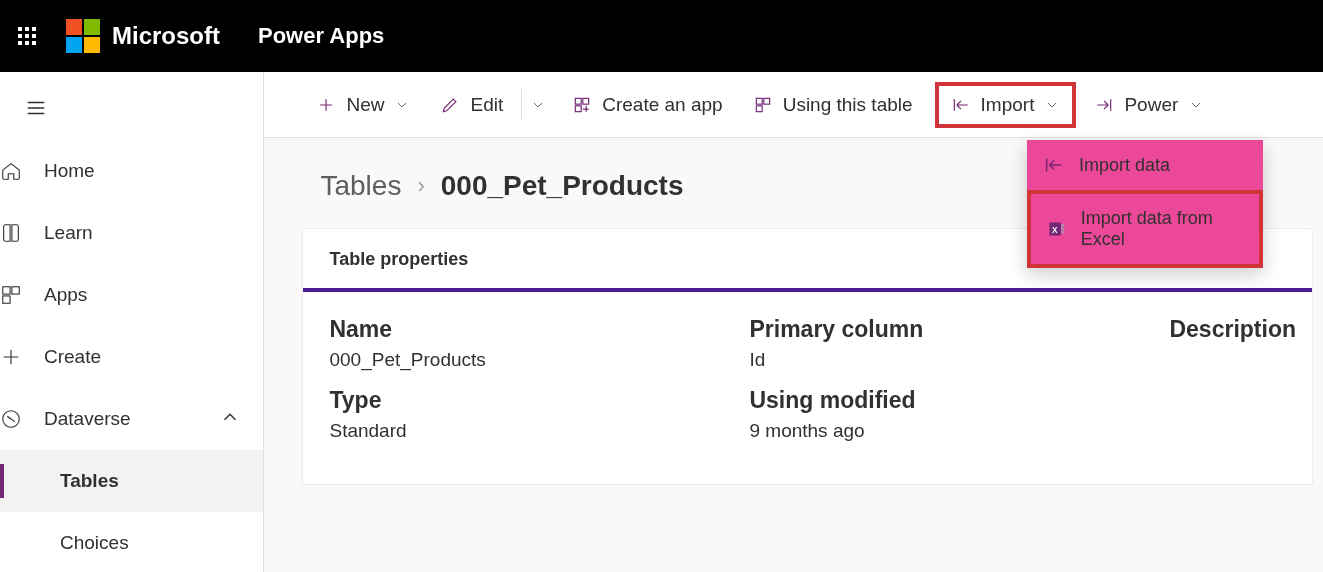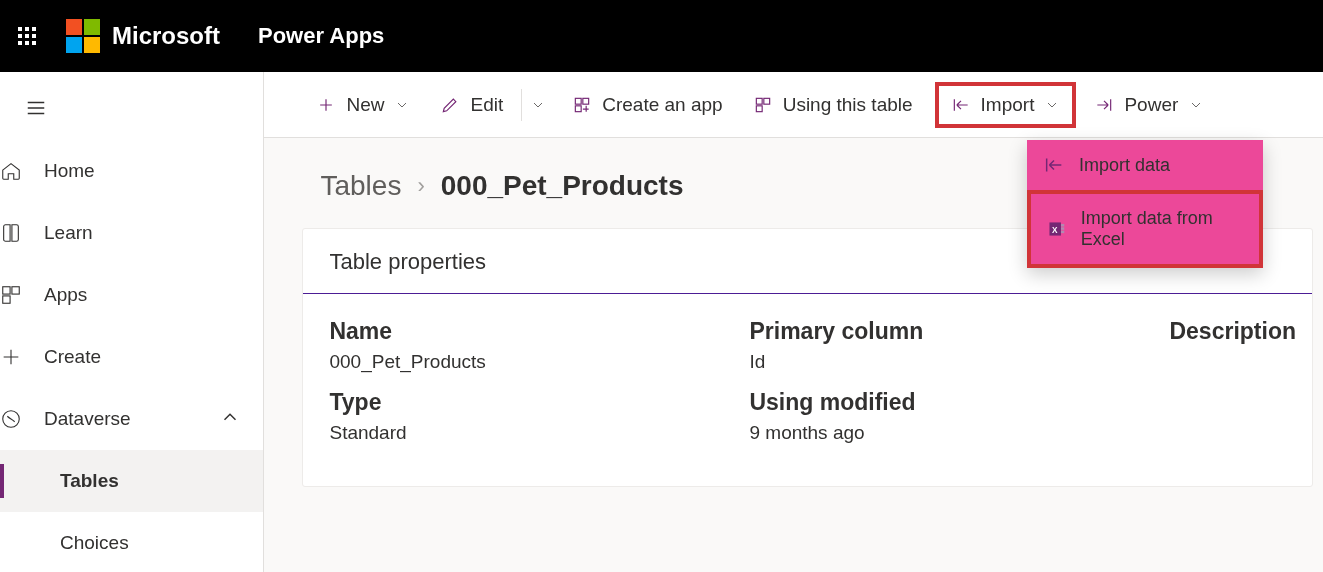--- a/index.html
+++ b/index.html
@@ -137,23 +137,23 @@
   
   .card {
     margin:26px 0 0 38px;
     background:#fff;
     border:1px solid #edebe9;
     border-radius:3px;
     padding:0;
     width:calc(100% - 48px);
   }
   .card-title {
-    font-size:22px; font-weight:400;
+    font-size:18px; font-weight:700;
     padding:20px 26px 18px;
-    border-bottom:1px solid #4c1d95;
+    border-bottom:4px solid #4c1d95;
   }
   .props {
     display:grid;
     grid-template-columns: 410px 410px 1fr;
     padding:24px 26px 28px;
     column-gap:10px;
     row-gap:10px;
   }
   .prop-label { font-size:23px; font-weight:600; }
   .prop-value { font-size:19px; margin-top:4px; margin-bottom:14px; }

